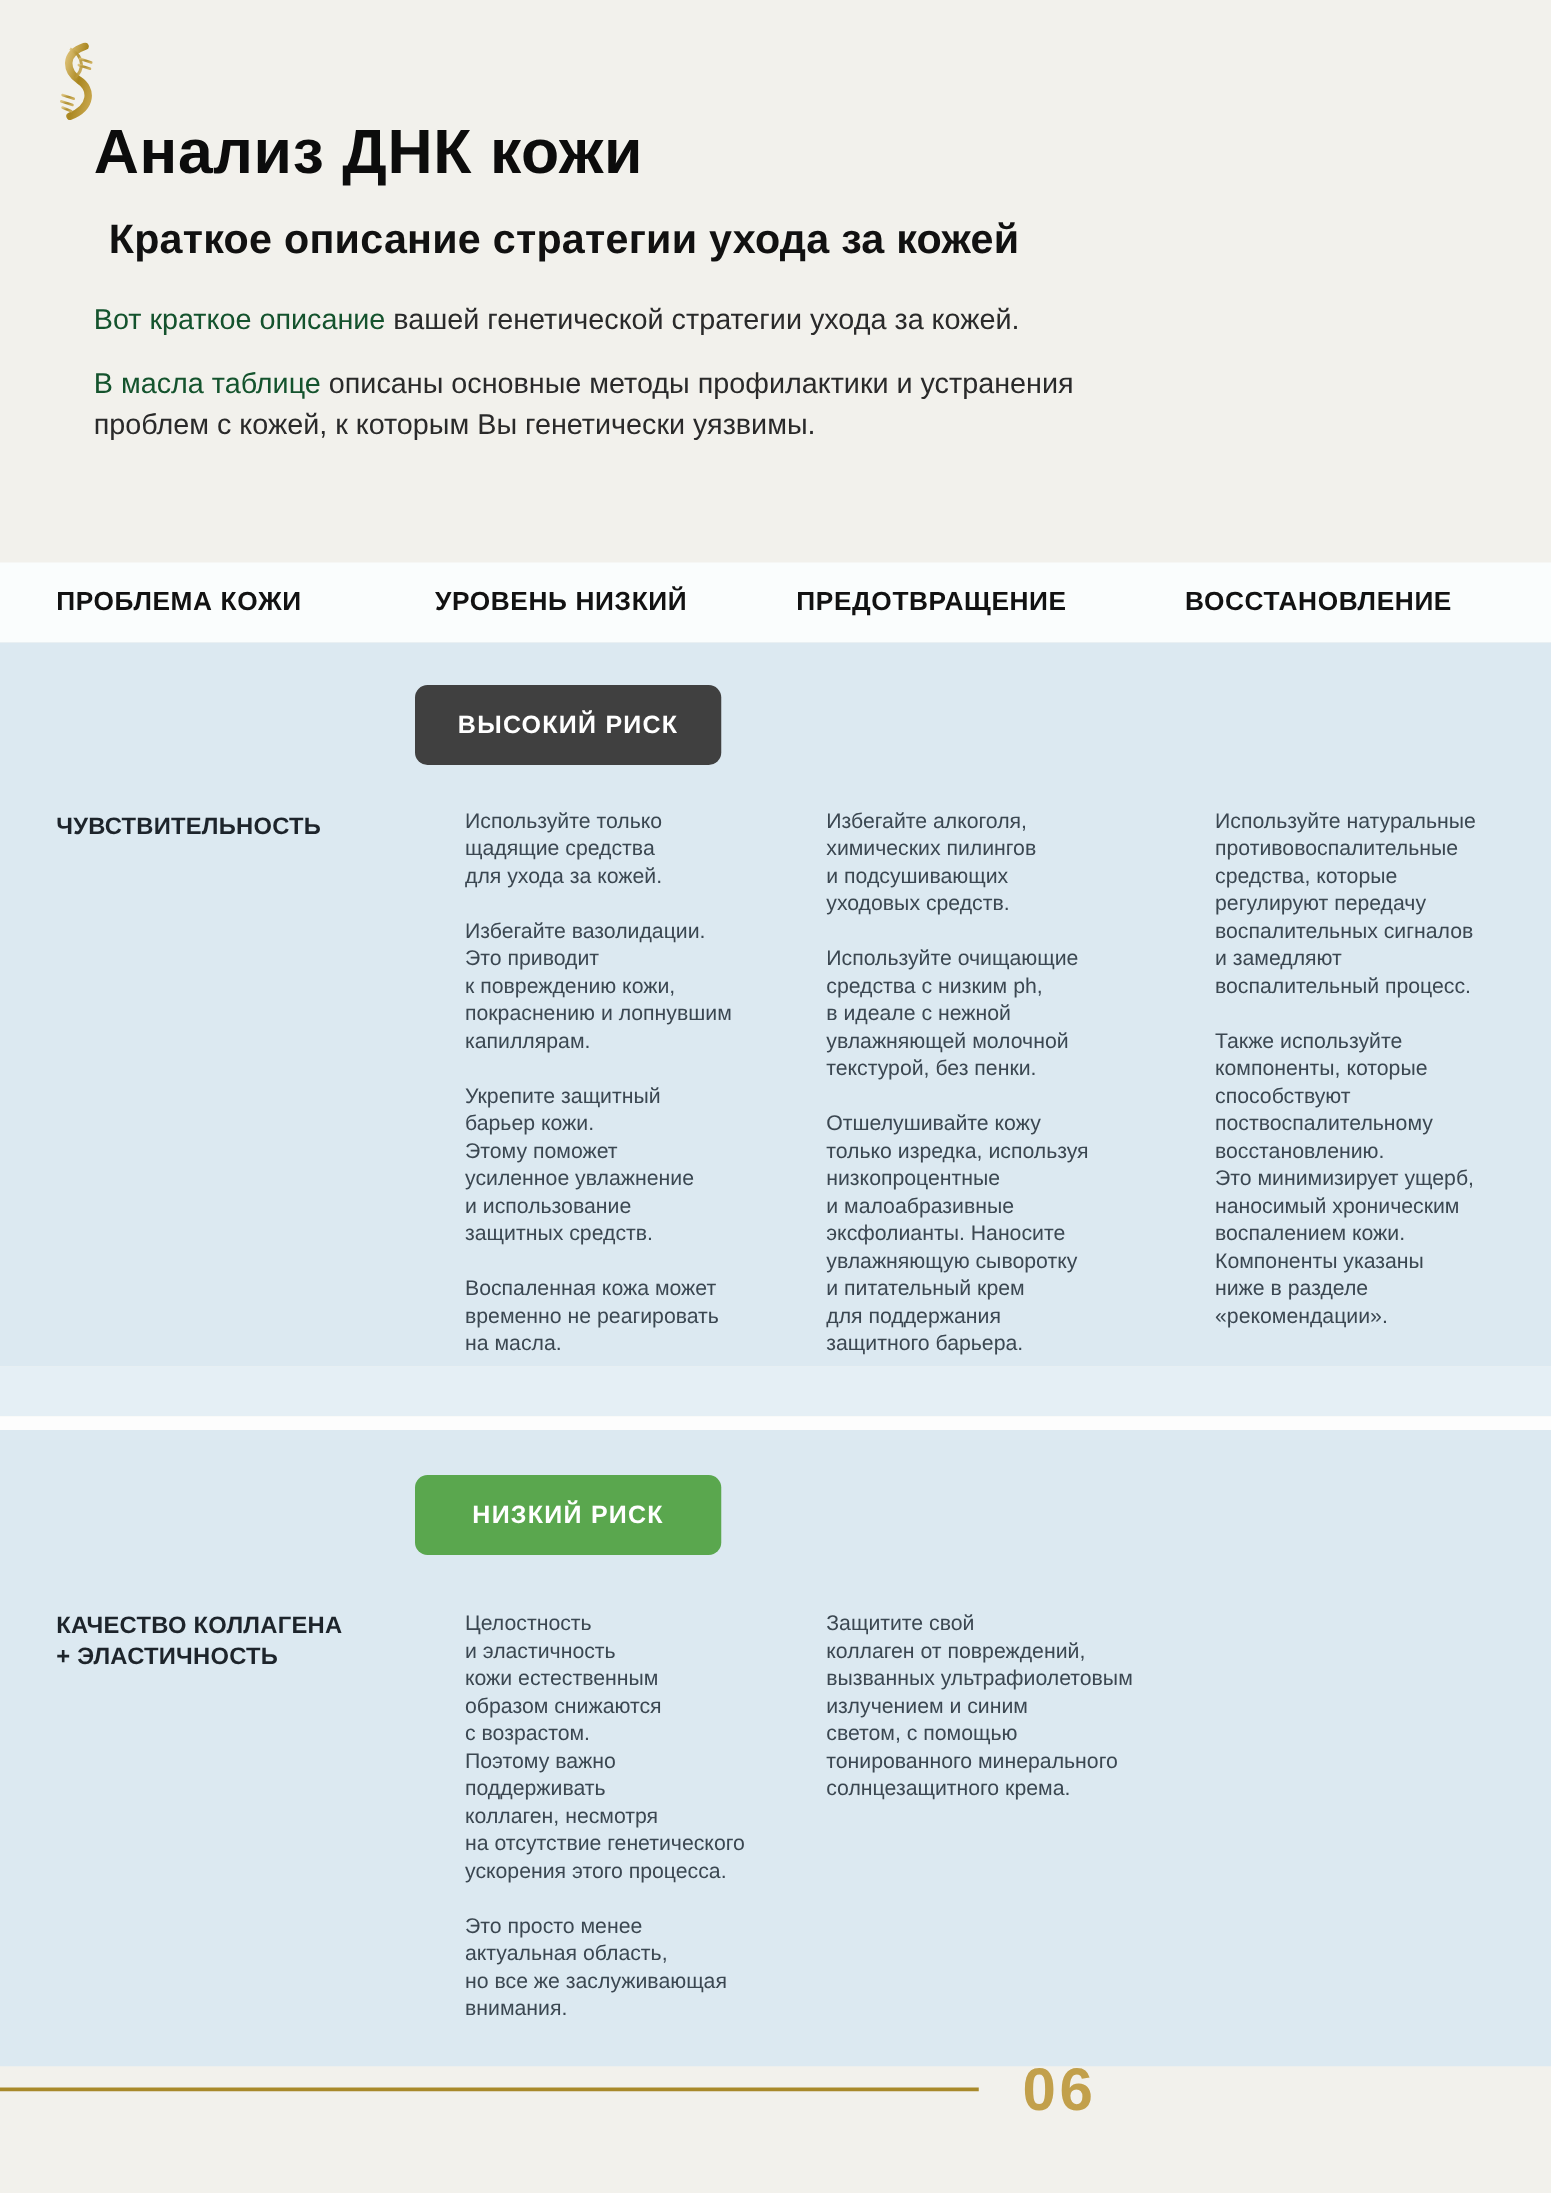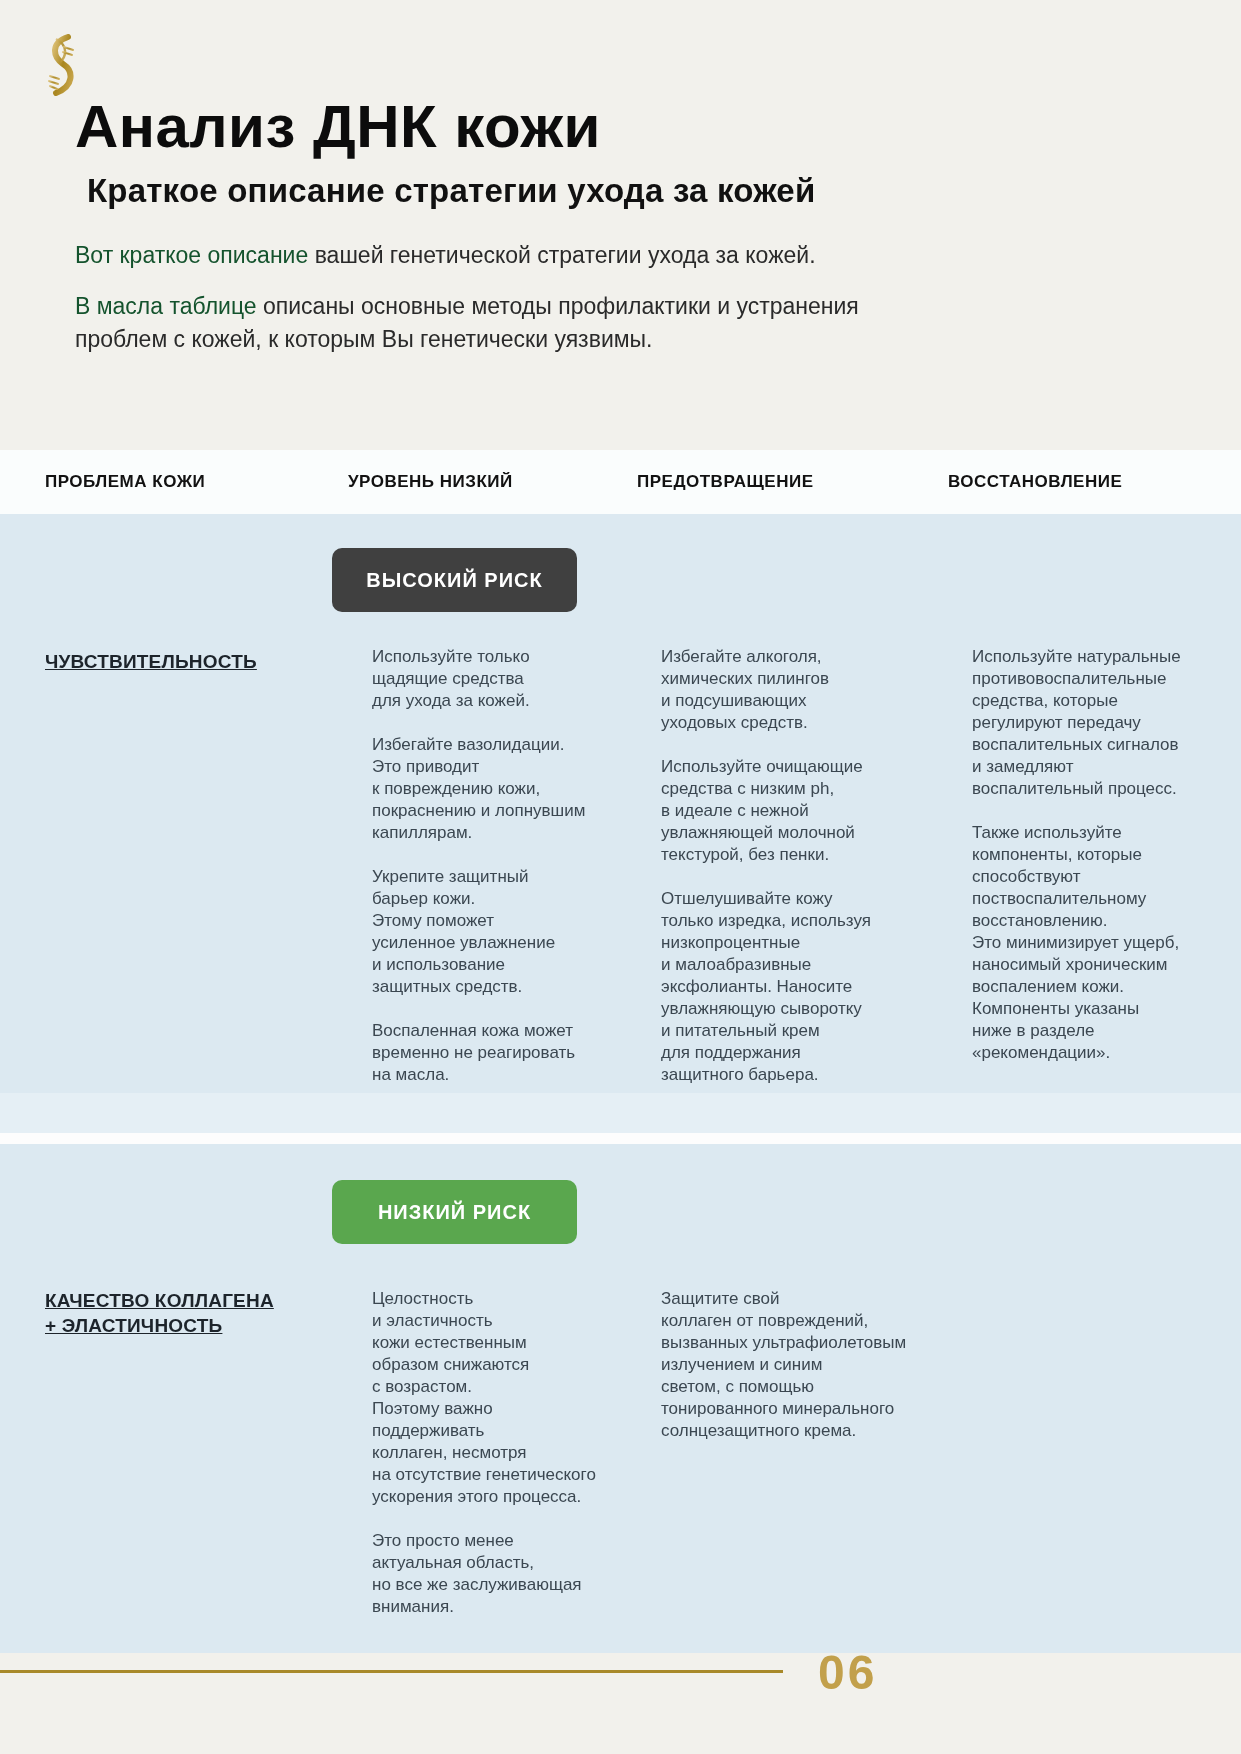--- a/index.html
+++ b/index.html
@@ -9,41 +9,41 @@
     font-family:"Liberation Sans", sans-serif;
     position:relative;
     -webkit-font-smoothing:antialiased;
   }
   .page{position:absolute;inset:0;overflow:hidden;}
 
   .logo{position:absolute;left:44px;top:34px;}
 
   .title{
     position:absolute;left:75px;top:92px;margin:0;
-    font-size:60px;font-weight:700;color:#0c0c0c;letter-spacing:.5px;
+    font-size:50px;font-weight:700;color:#0c0c0c;letter-spacing:.5px;
   }
   .subtitle{
     position:absolute;left:75px;top:160px;margin:12px;
     font-size:33px;font-weight:700;color:#111;letter-spacing:.2px;
   }
   .intro{
     position:absolute;left:75px;margin:0;
     font-size:23px;line-height:33px;color:#2a2a2a;white-space:pre-line;
   }
   .intro .b{font-weight:400;color:#14532d;}
   .intro1{top:239px;}
   .intro2{top:290px;width:960px;}
 
   .header-band{
     position:absolute;left:0;top:450px;width:1241px;height:64px;
     background:#fafdfd;
   }
   .th{
     position:absolute;top:450px;height:64px;display:flex;align-items:center;
-    font-size:17px;font-weight:700;color:#121212;letter-spacing:.5px;
+    font-size:21px;font-weight:700;color:#121212;letter-spacing:.5px;
   }
   .th1{left:45px;}
   .th2{left:348px;}
   .th3{left:637px;}
   .th4{left:948px;}
 
   .sec{position:absolute;left:0;width:1241px;background:#dce9f1;}
   .sec1{top:514px;height:579px;}
   .strip{position:absolute;left:0;top:1093px;width:1241px;height:40px;background:#e5eff5;}
   .gap{position:absolute;left:0;top:1133px;width:1241px;height:11px;background:#fdfdfd;}
@@ -53,21 +53,21 @@
     position:absolute;left:332px;width:245px;height:64px;
     border-radius:10px;display:flex;align-items:center;justify-content:center;
     color:#ffffff;font-size:20px;font-weight:700;letter-spacing:1px;
   }
   .badge-high{top:548px;background:#404040;}
   .badge-low{top:1180px;background:#5aa74e;}
 
   .rowlabel{
     position:absolute;left:45px;width:290px;
     font-size:19px;font-weight:700;color:#1d242b;line-height:25px;
-    white-space:pre-line;letter-spacing:.2px;text-decoration:underline;
+    white-space:pre-line;letter-spacing:.2px;
   }
   .label1{top:649px;}
   .label2{top:1288px;}
 
   .cell{
     position:absolute;width:300px;
     font-size:17px;line-height:22px;color:#3b4751;white-space:pre-line;margin-left:24px;
   }
   .r1{top:646px;}
   .r2{top:1288px;}

